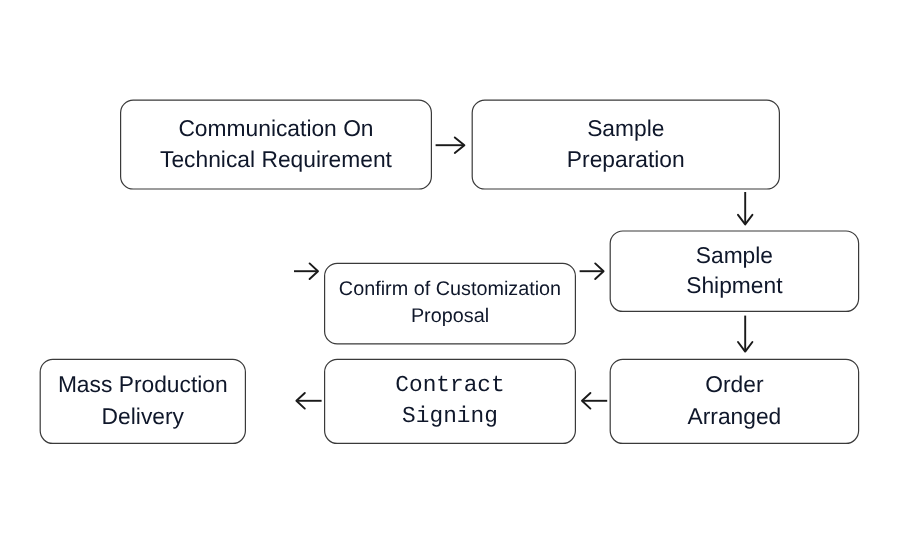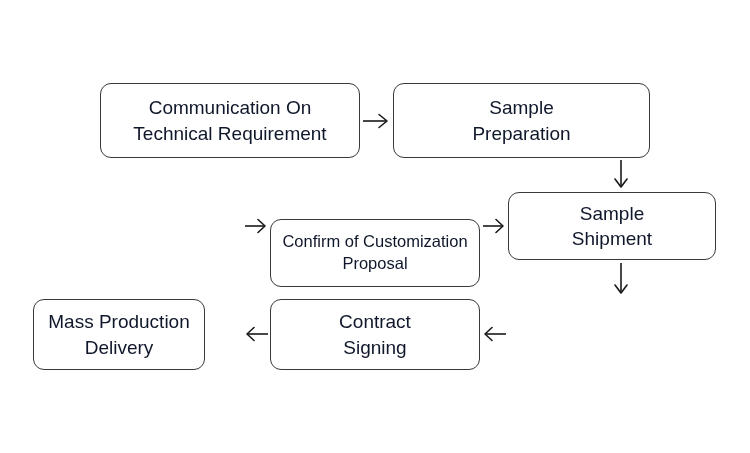--- a/index.html
+++ b/index.html
@@ -39,21 +39,21 @@
   }
   
   #n-communication { left: 100px; top: 83px;  width: 260px; height: 75px; }
   #n-sample-prep   { left: 393px; top: 83px;  width: 257px; height: 75px; }
   
   #n-customer-req  { left: 33px;  top: 192px; width: 209px; height: 68px; }
   #n-confirm       { left: 270px; top: 192px; width: 210px; height: 68px; margin-top: 27px; }
   #n-sample-ship   { left: 508px; top: 192px; width: 208px; height: 68px; }
   
   #n-mass-prod     { left: 33px;  top: 299px; width: 172px; height: 71px; }
-  #n-contract      { left: 270px; top: 299px; width: 210px; height: 71px; }
+  #n-contract      { left: 270px; top: 299px; width: 210px; height: 71px; font-family: Liberation Mono, monospace; }
   #n-order         { left: 508px; top: 299px; width: 208px; height: 71px; }
 
   .arrow {
     position: absolute;
     display: block;
     pointer-events: none;
   }
   .arrow svg { display: block; overflow: visible; }
 </style>
 </head>
@@ -122,14 +122,16 @@
   <div class="node" id="n-contract">Contract
 Signing</div>
 
   <div class="arrow" id="a-c6" style="left:481px; top:323px; width:27px; height:22px;">
     <svg width="27" height="22" viewBox="0 0 27 22" aria-hidden="true">
       <line x1="25" y1="11" x2="5" y2="11" stroke="#1a1a1a" stroke-width="1.6"></line>
       <polyline points="11,4.5 4,11 11,17.5" fill="none" stroke="#1a1a1a" stroke-width="1.6" stroke-linecap="round" stroke-linejoin="round"></polyline>
     </svg>
   </div>
 
+  <div class="node" id="n-order">Order
+Arranged</div>
 
 </div>
 
 </body></html>

